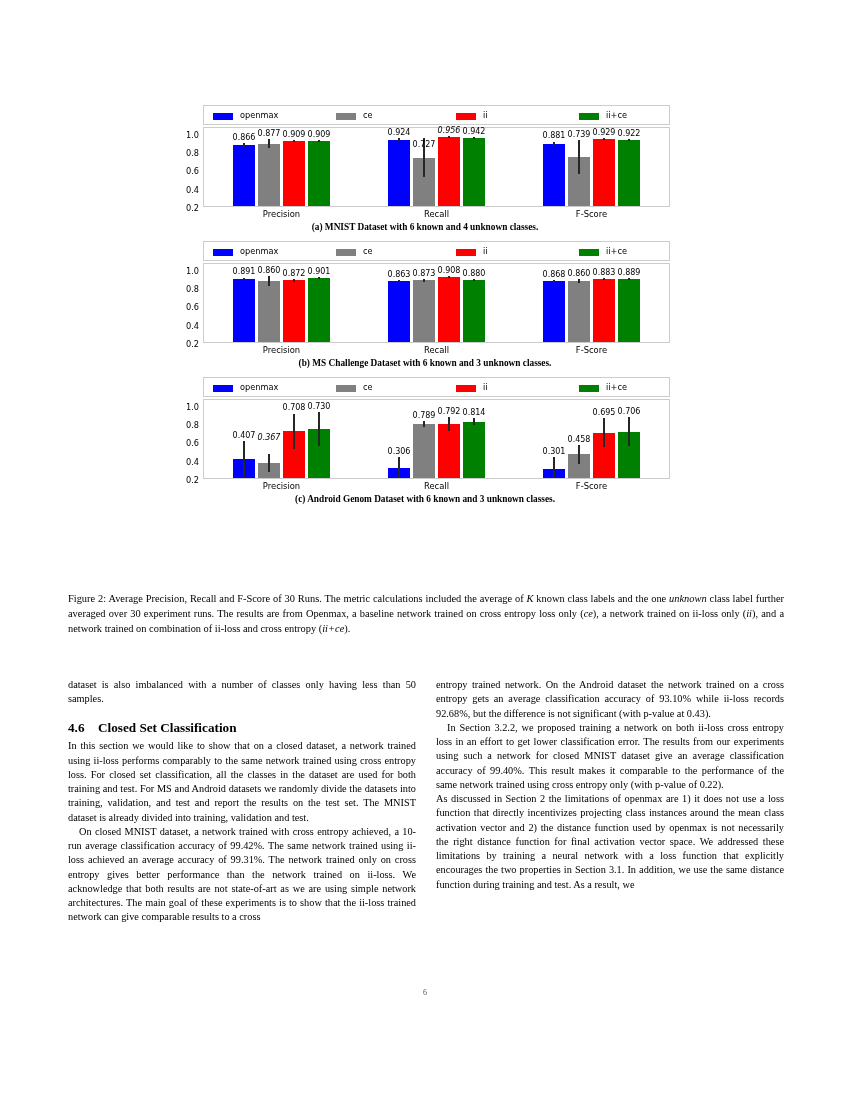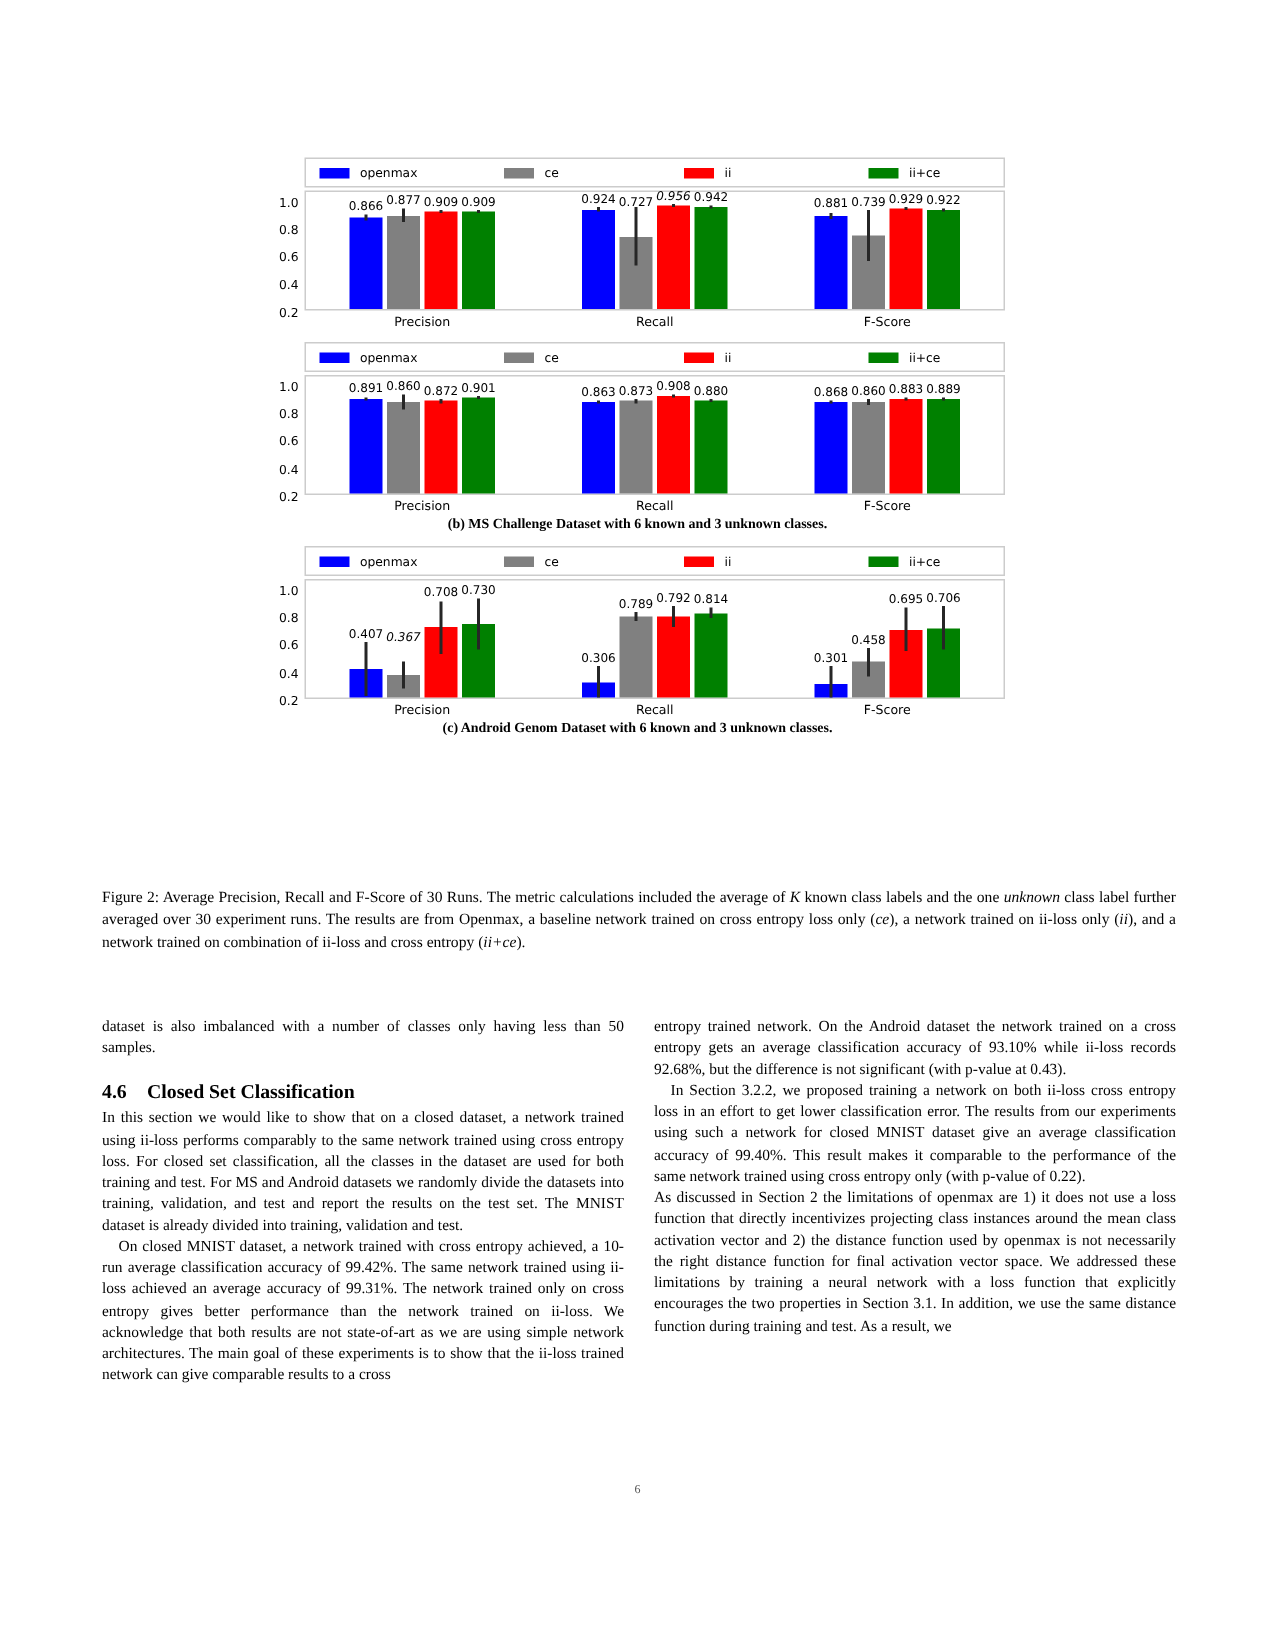--- a/index.html
+++ b/index.html
@@ -46,21 +46,21 @@
     border: 1px solid #cccccc;
     background: #ffffff;
     box-sizing: border-box;
     display: flex;
     align-items: center;
     margin-left: 23px;
     width: 467px;
   }
   .legend-item {
     display: flex;
-    align-items: center;
+    align-items: flex-end;
     position: absolute;
     font-family: "DejaVu Sans", sans-serif;
     font-size: 8.2px;
     color: #000;
   }
   .legend-item .swatch {
     width: 20px;
     height: 7px;
     margin-right: 7px;
     display: inline-block;
@@ -242,21 +242,21 @@
             <div class="barlabel" style="left: 90px; top: 2.83765px;">0.909</div>
             <div class="bar" style="left: 104px; width: 22px; height: 65.0612px; background: rgb(0, 128, 0);"></div>
             <div class="errbar" style="left: 114.4px; bottom: 63.6847px; height: 2.75294px;"></div>
             <div class="barlabel" style="left: 115px; top: 2.56235px;">0.909</div>
             <div class="xlabel" style="left: 77.5px;">Precision</div>
             <div class="bar" style="left: 184px; width: 22px; height: 66.4376px; background: rgb(0, 0, 255);"></div>
             <div class="errbar" style="left: 194.4px; bottom: 64.7859px; height: 3.30353px;"></div>
             <div class="barlabel" style="left: 195px; top: 0.910588px;">0.924</div>
             <div class="bar" style="left: 209px; width: 22px; height: 48.36px; background: rgb(128, 128, 128);"></div>
             <div class="errbar" style="left: 219.4px; bottom: 28.6306px; height: 39.4588px;"></div>
-            <div class="barlabel" style="left: 220px; top: 3px;">0.727</div>
+            <div class="barlabel" style="left: 220px; top: 13px;">0.727</div>
             <div class="bar" style="left: 234px; width: 22px; height: 69.3741px; background: rgb(255, 0, 0);"></div>
             <div class="errbar" style="left: 244.4px; bottom: 68.2729px; height: 2.20235px;"></div>
             <div class="barlabel" style="left: 245px; top: -1.47529px; font-style: italic;">0.956</div>
             <div class="bar" style="left: 259px; width: 22px; height: 68.0894px; background: rgb(0, 128, 0);"></div>
             <div class="errbar" style="left: 269.4px; bottom: 66.9882px; height: 2.20235px;"></div>
             <div class="barlabel" style="left: 270px; top: -0.190588px;">0.942</div>
             <div class="xlabel" style="left: 232.5px;">Recall</div>
             <div class="bar" style="left: 339px; width: 22px; height: 62.4918px; background: rgb(0, 0, 255);"></div>
             <div class="errbar" style="left: 349.4px; bottom: 60.4729px; height: 4.03765px;"></div>
             <div class="barlabel" style="left: 350px; top: 4.48941px;">0.881</div>
@@ -265,20 +265,21 @@
             <div class="barlabel" style="left: 375px; top: 2.56235px;">0.739</div>
             <div class="bar" style="left: 389px; width: 22px; height: 66.8965px; background: rgb(255, 0, 0);"></div>
             <div class="errbar" style="left: 399.4px; bottom: 65.7953px; height: 2.20235px;"></div>
             <div class="barlabel" style="left: 400px; top: 1.00235px;">0.929</div>
             <div class="bar" style="left: 414px; width: 22px; height: 66.2541px; background: rgb(0, 128, 0);"></div>
             <div class="errbar" style="left: 424.4px; bottom: 65.0612px; height: 2.38588px;"></div>
             <div class="barlabel" style="left: 425px; top: 1.55294px;">0.922</div>
             <div class="xlabel" style="left: 387.5px;">F-Score</div>
           </div>
       </div>
+      <div class="subcaption">(a) MNIST Dataset with 6 known and 4 unknown classes.</div>
     </div>
 
     <div class="subfig">
       <div class="legend-box">
         <span class="legend-item i0">
           <span class="swatch" style="background:#0000FF"></span>
           <span>openmax</span>
         </span>
         <span class="legend-item i1">
           <span class="swatch" style="background:#808080"></span>

